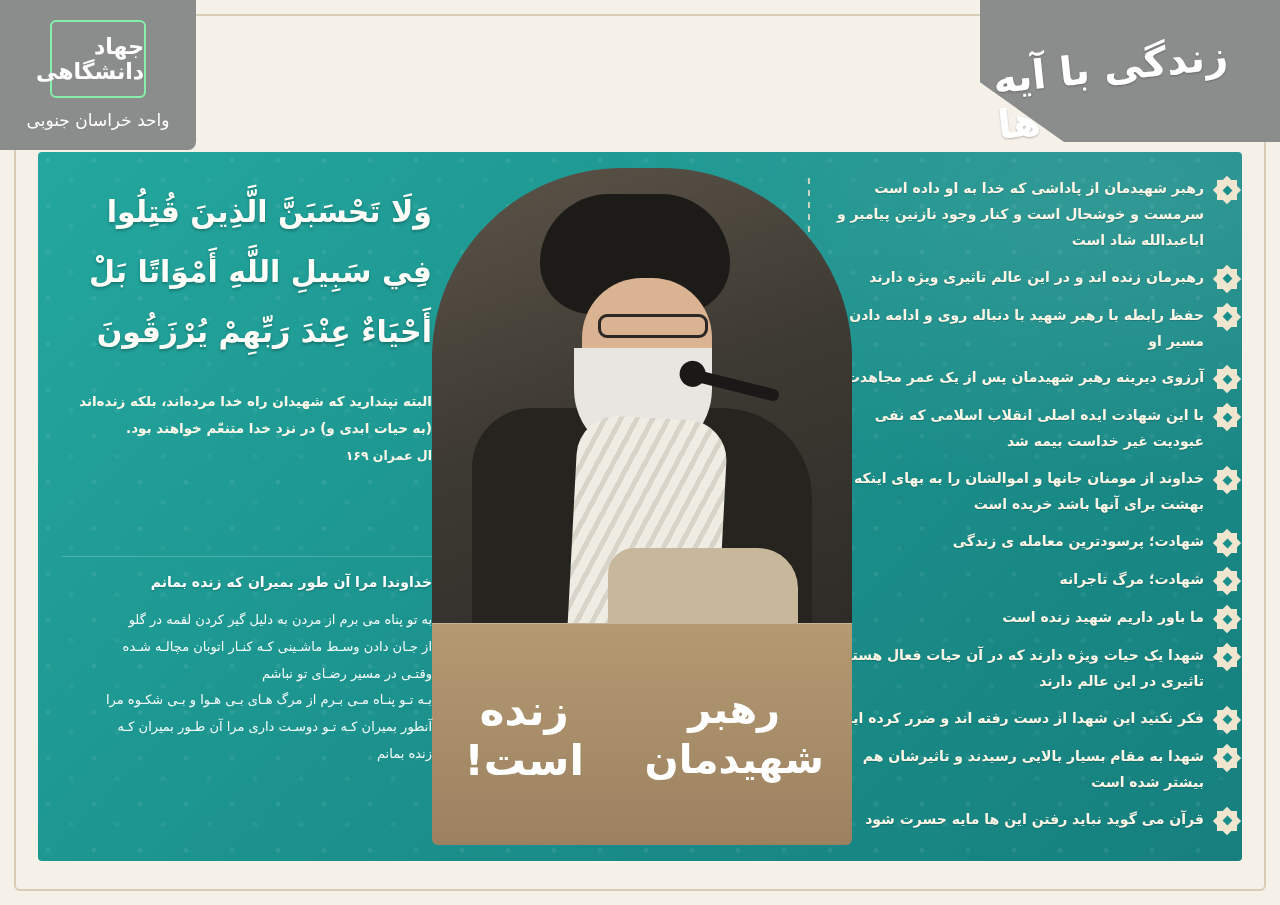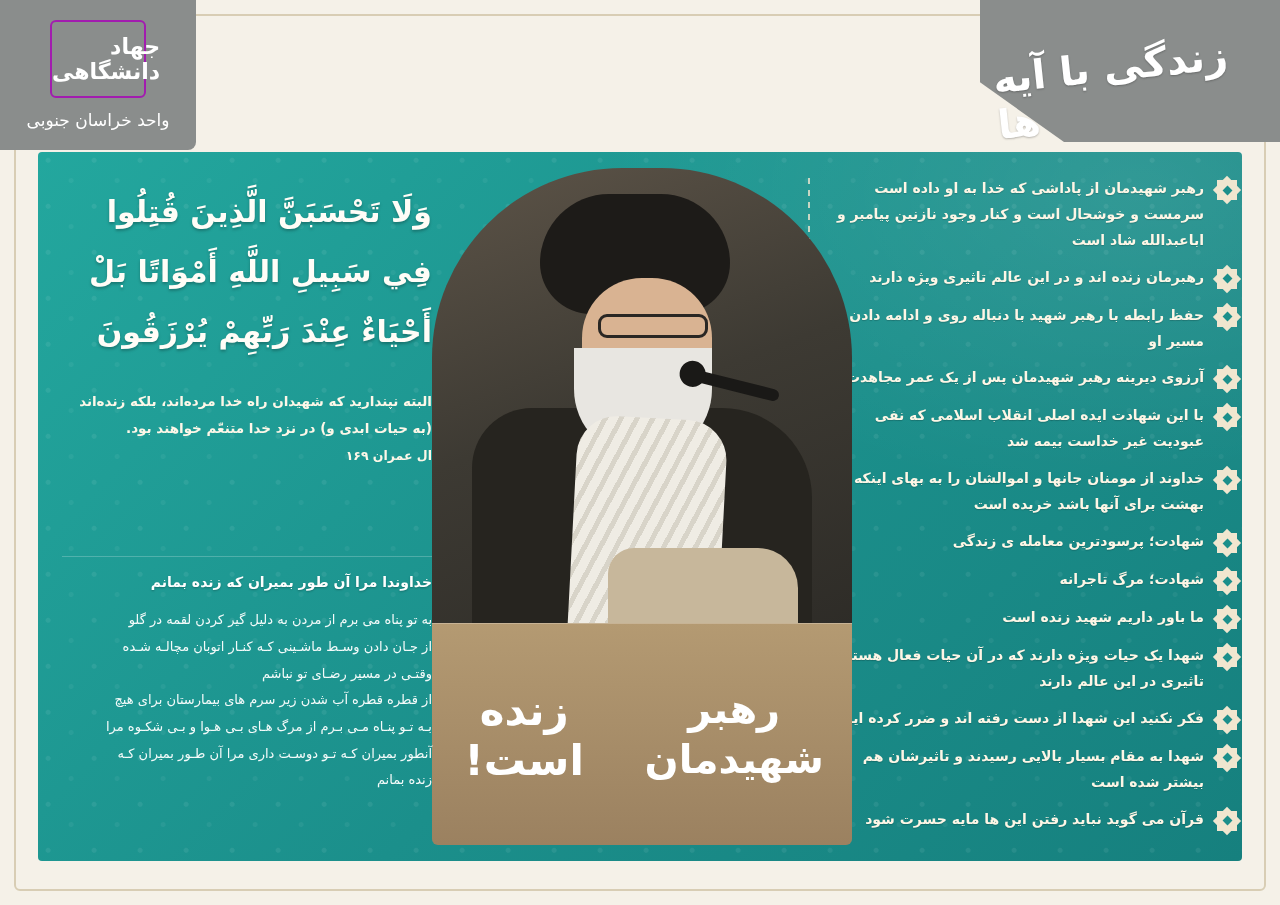--- a/index.html
+++ b/index.html
@@ -40,22 +40,22 @@
     position:absolute;left:0;top:0;width:100%;height:150px;
   }
   .logo-plate{
     position:absolute;left:0;top:0;width:196px;height:150px;
     background:#8a8d8c;
     border-bottom-right-radius:8px;
     display:flex;flex-direction:column;align-items:center;justify-content:center;
     color:#fff;
   }
   .logo-plate .seal{
-    width:92px;height:74px;border:2px solid #a21caf;border-radius:6px;
-    display:flex;align-items:center;justify-content:flex-end;
+    width:92px;height:74px;border:2px solid #86efac;border-radius:6px;
+    display:flex;align-items:center;justify-content:flex-start;
     font-size:22px;font-weight:bold;letter-spacing:1px;
     position:relative;
   }
   .logo-plate .unit{
     margin-top:12px;font-size:17px;letter-spacing:.4px;
   }
   .ribbon{
     position:absolute;right:0;top:0;width:300px;height:142px;
     background:#8a8d8c;
     border-bottom-left-radius:10px;
@@ -313,21 +313,20 @@
     <div class="ayah">وَلَا تَحْسَبَنَّ الَّذِينَ قُتِلُوا فِي سَبِيلِ اللَّهِ أَمْوَاتًا بَلْ أَحْيَاءٌ عِنْدَ رَبِّهِمْ يُرْزَقُونَ</div>
     <div class="ayah-translation">البته نپندارید که شهیدان راه خدا مرده‌اند، بلکه زنده‌اند (به حیات ابدی و) در نزد خدا متنعّم خواهند بود.</div>
     <div class="ayah-ref">ال عمران ۱۶۹</div>
 
     <div class="prayer-card">
       <div class="prayer-title">خداوندا مرا آن طور بمیران که زنده بمانم</div>
       <div class="prayer-body">
         <div>به تو پناه می برم از مردن به دلیل گیر کردن لقمه در گلو</div>
         <div>از جـان دادن وسـط ماشـینی کـه کنـار اتوبان مچالـه شـده</div>
         <div>وقتـی در مسیر رضـای تو نباشم</div>
-        <div>از قطره قطره آب شدن زیر سرم های بیمارستان برای هیچ</div>
         <div>بـه تـو پنـاه مـی بـرم از مرگ هـای بـی هـوا و بـی شکـوه مرا</div>
         <div>آنطور بمیران کـه تـو دوسـت داری مرا آن طـور بمیران کـه</div>
         <div>زنده بمانم</div>
       </div>
     </div>
   </div>
 
 </div>
 
 </body></html>

